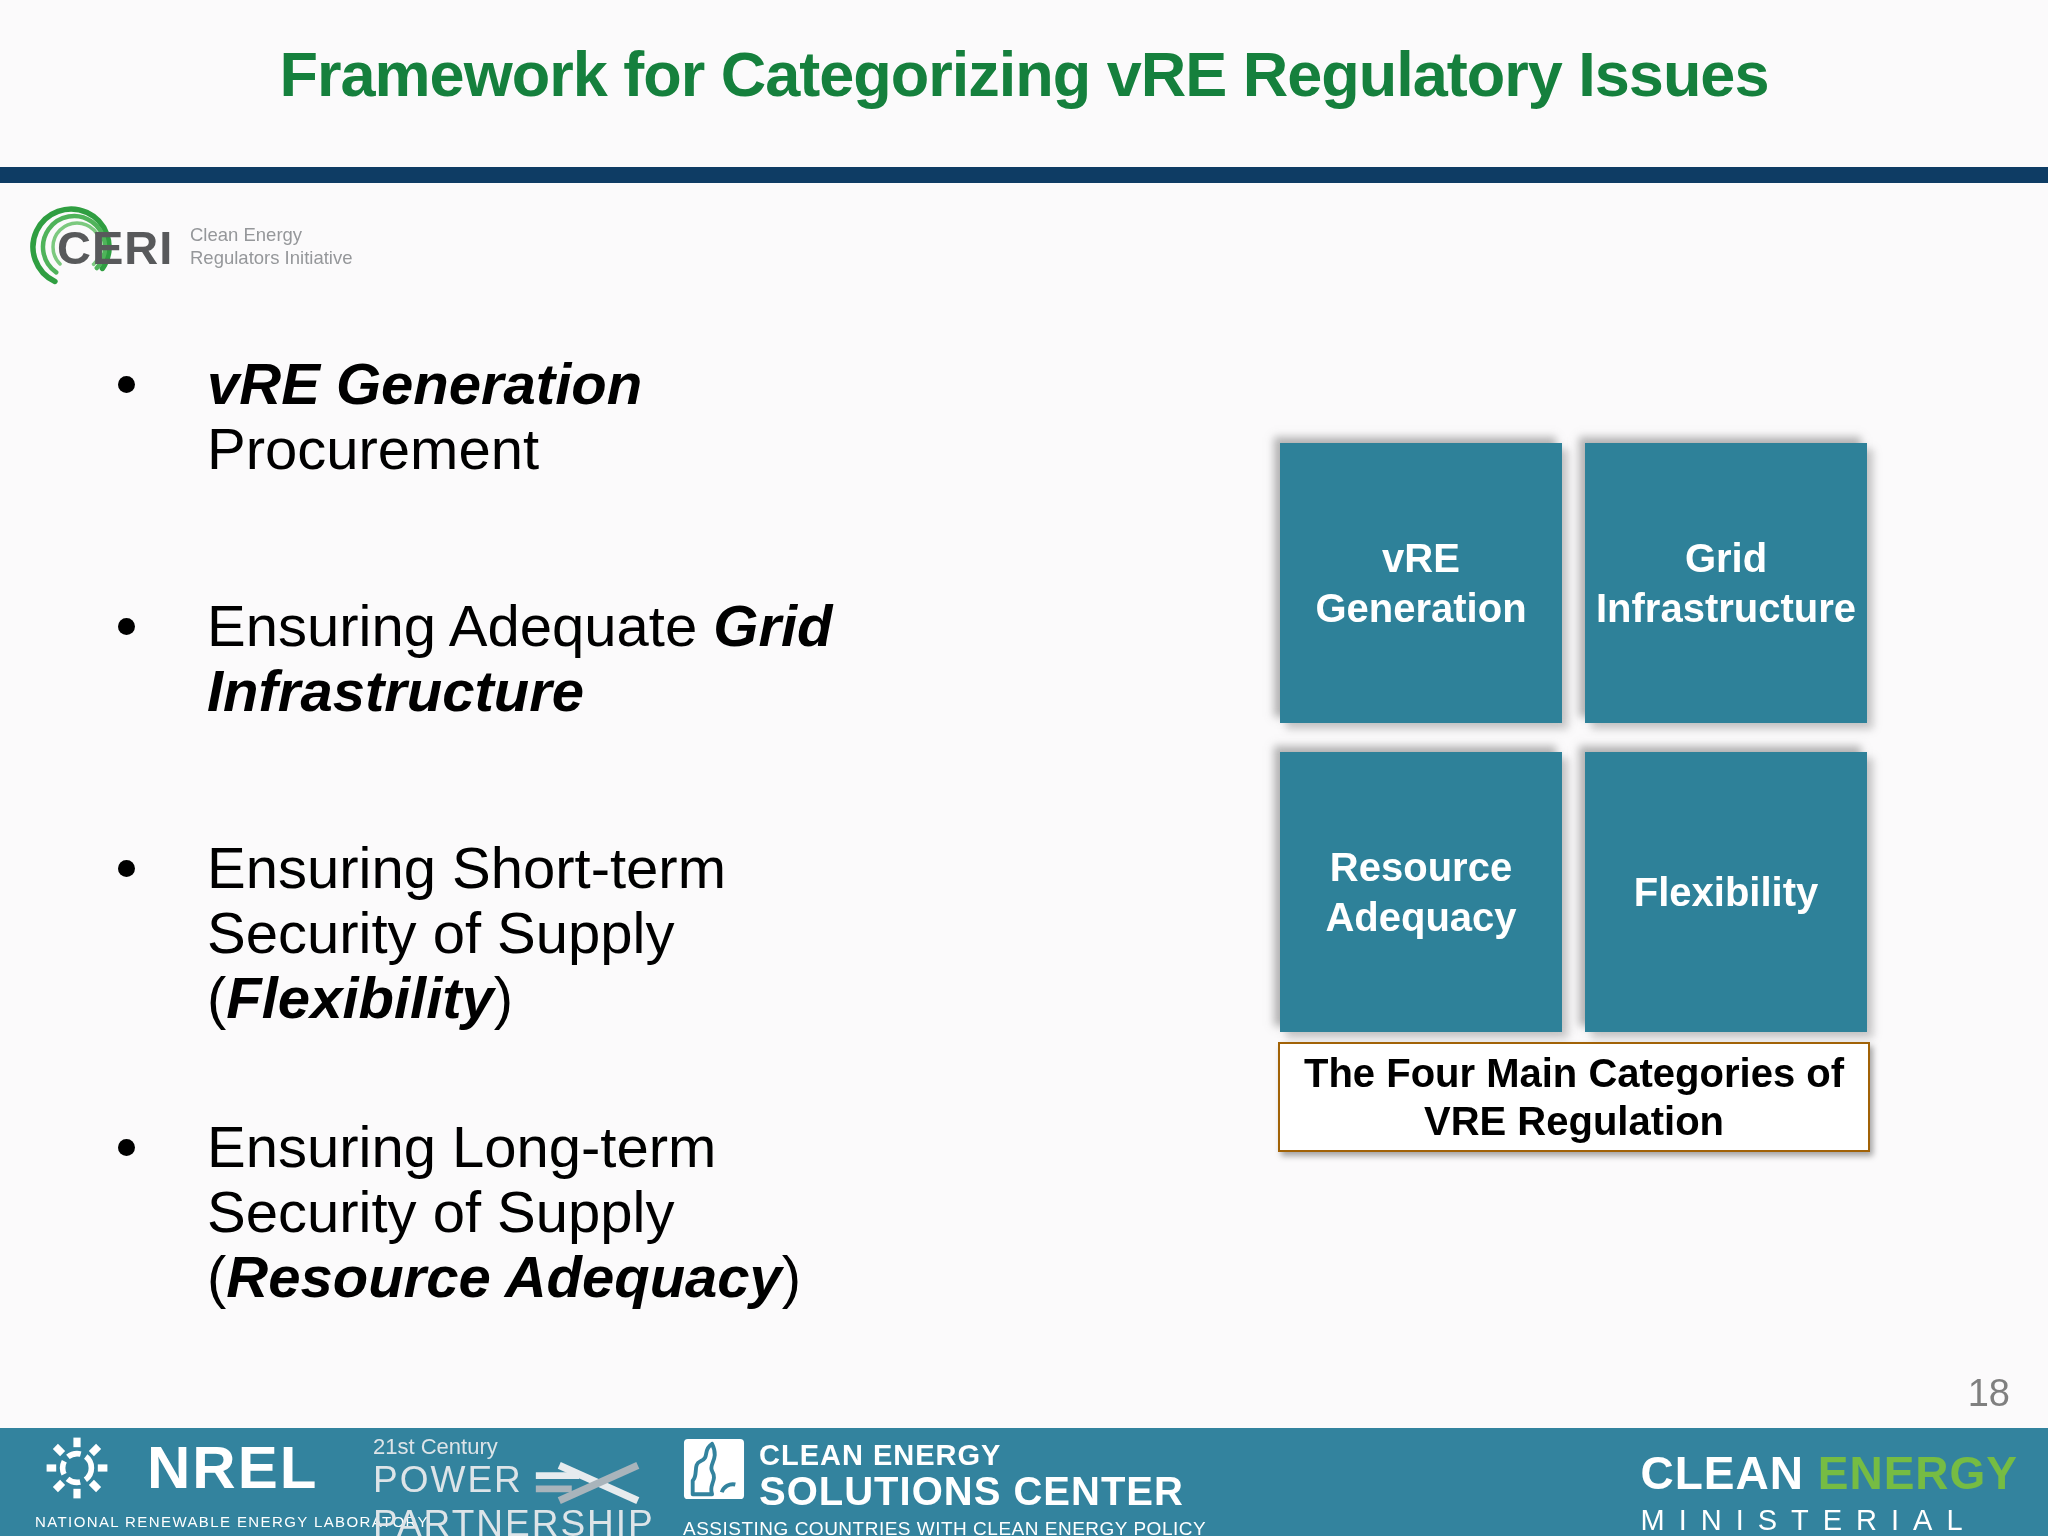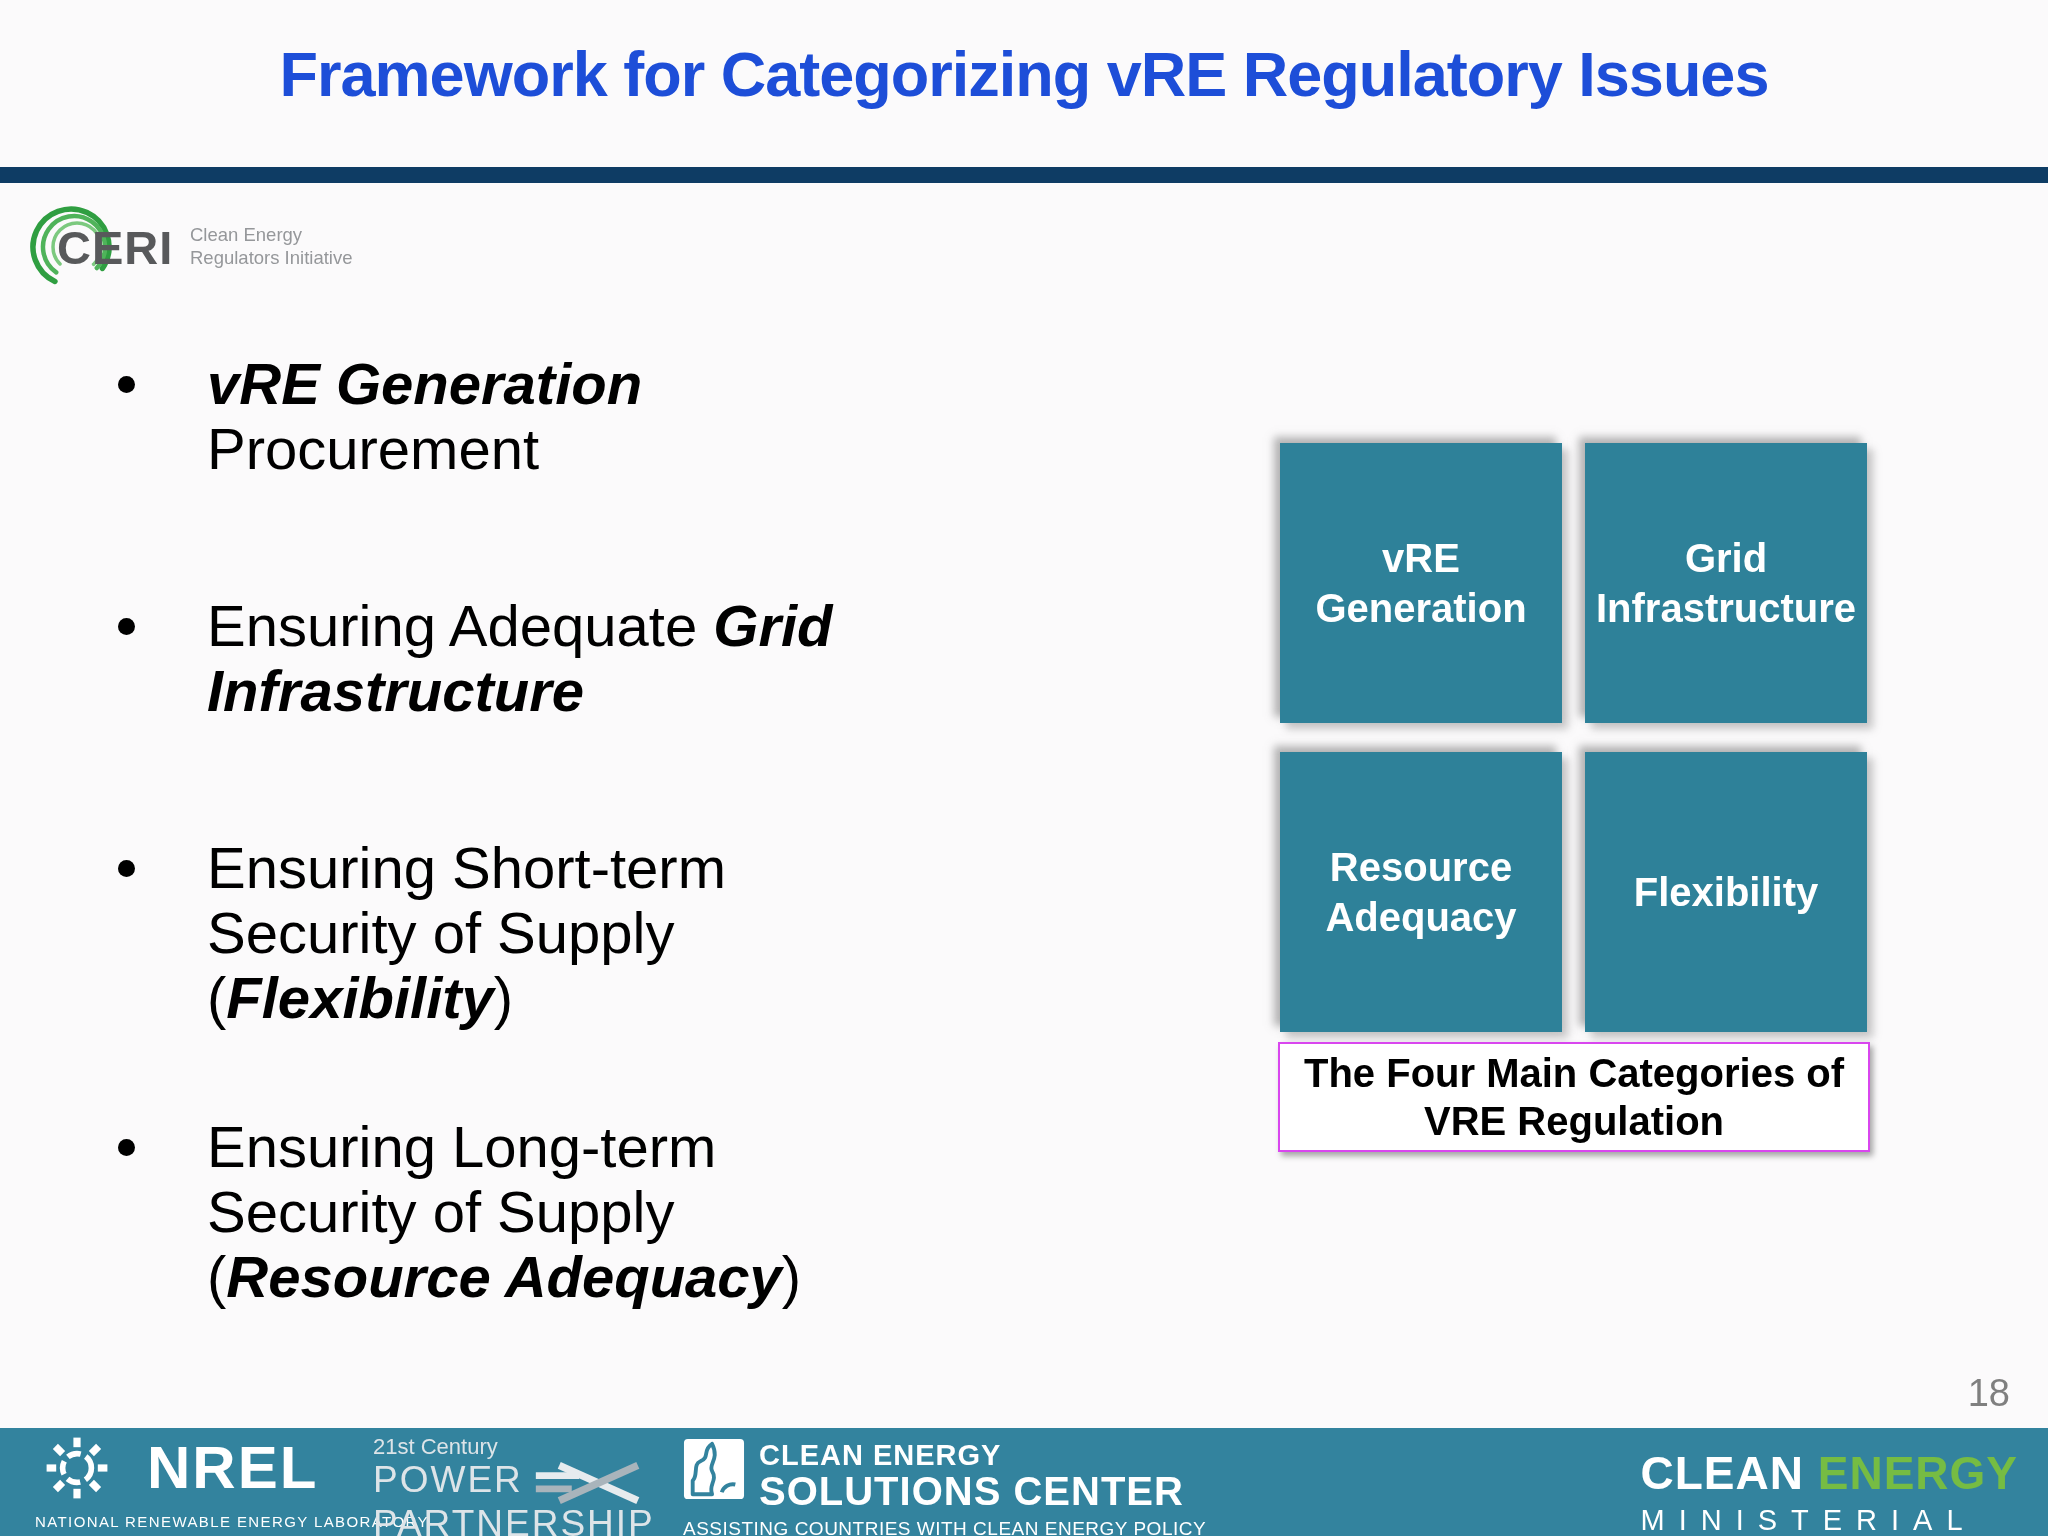--- a/index.html
+++ b/index.html
@@ -7,21 +7,21 @@
   body { font-family:"Liberation Sans", sans-serif; background:#e5e5e5; }
   .slide {
     position:relative; width:2048px; height:1536px;
     background:#FBFAFB; overflow:hidden;
   }
 
   
   .title {
     position:absolute; top:38px; left:0; width:100%;
     text-align:center; font-size:63px; font-weight:bold;
-    color:#1d4ed8; letter-spacing:-1px;
+    color:#15803d; letter-spacing:-1px;
   }
   .divider {
     position:absolute; top:167px; left:0; width:100%; height:16px;
     background:#0E3C64;
   }
 
   
   .ceri { position:absolute; left:30px; top:200px; width:340px; height:100px; }
 
   
@@ -44,21 +44,21 @@
     grid-template-rows:280px 280px; column-gap:23px; row-gap:29px;
   }
   .qbox {
     background:#2E8199; color:#fff; font-weight:bold; font-size:40px;
     display:flex; align-items:center; justify-content:center; text-align:center;
     line-height:1.25; white-space:pre-line;
     box-shadow:-6px -6px 8px rgba(110,110,110,0.5), 6px 6px 8px rgba(120,120,120,0.4);
   }
   .qcaption {
     position:absolute; left:1278px; top:1042px; width:592px;
-    background:#fff; border:2px solid #d946ef;
+    background:#fff; border:2px solid #a16207;
     box-shadow:3px 4px 6px rgba(0,0,0,0.35);
     font-size:40px; font-weight:bold; color:#000; text-align:center;
     line-height:1.2; white-space:pre-line; padding:5px 4px;
   }
 
   
   .pagenum {
     position:absolute; right:38px; top:1372px;
     color:#7F7F7F; font-size:38px;
   }

